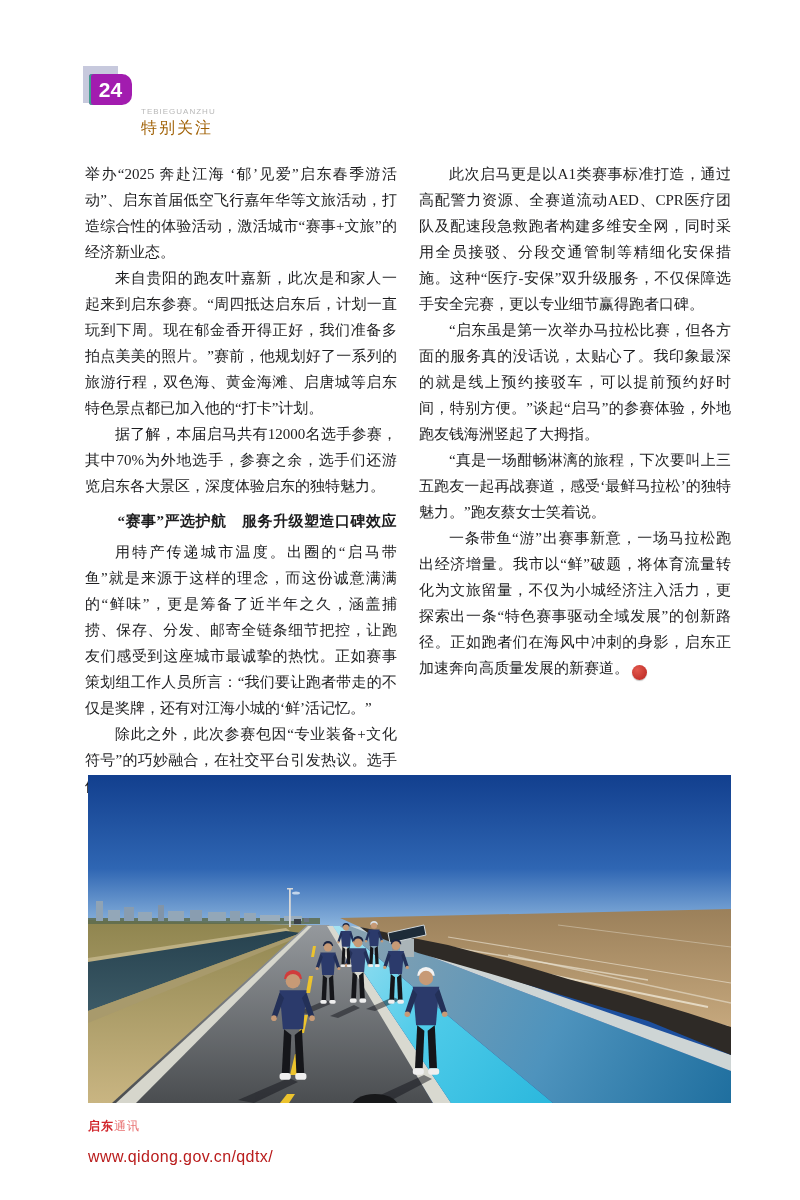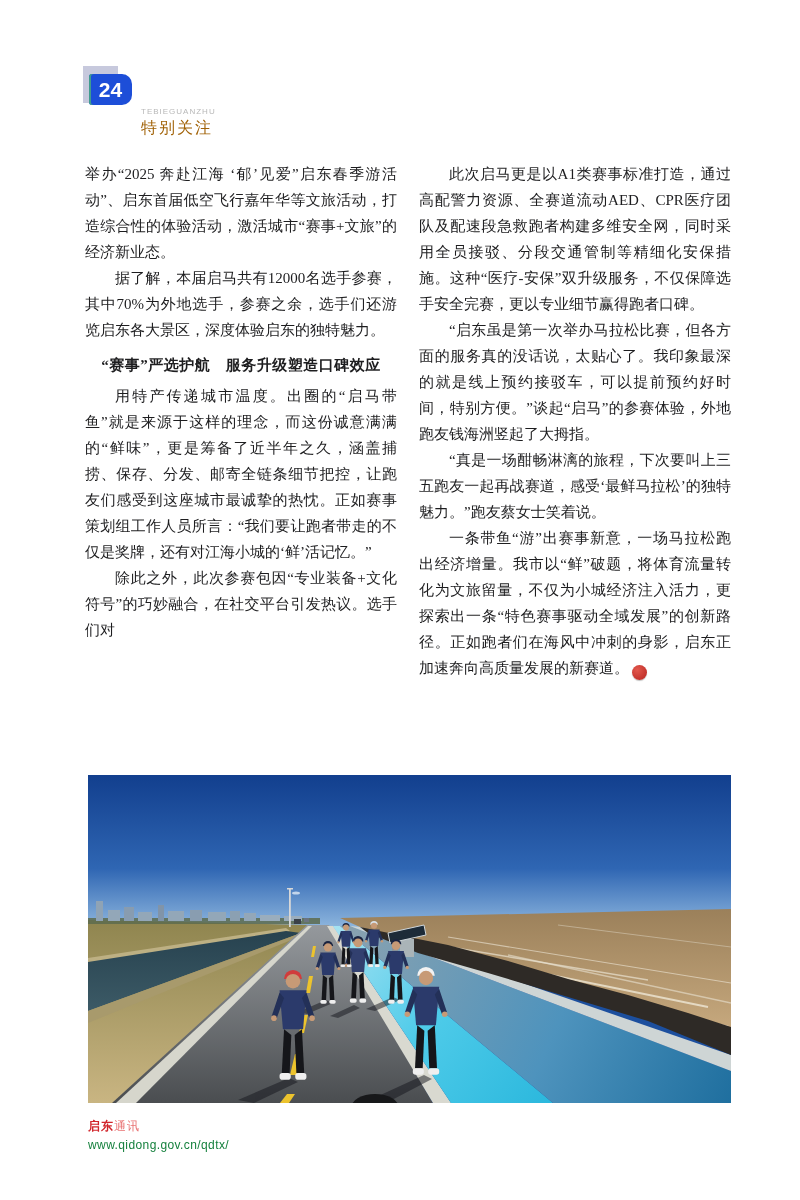--- a/index.html
+++ b/index.html
@@ -5,66 +5,67 @@
   html,body{margin:0;padding:0;}
   body{
     width:800px;height:1200px;position:relative;background:#ffffff;
     font-family:"Liberation Serif",serif;color:#1d1d1f;overflow:hidden;
   }
   
   .page-header{position:absolute;left:83px;top:66px;width:300px;height:46px;}
   .badge-wrap{position:absolute;left:0;top:0;width:52px;height:44px;}
   .badge-shadow{position:absolute;left:0;top:0;width:35px;height:37px;background:#c7c9dd;}
   .badge{
-    position:absolute;left:6px;top:8px;width:43px;height:31px;background:#1d4ed8;
+    position:absolute;left:6px;top:8px;width:43px;height:31px;background:#a21caf;
     border-radius:3px 10px 10px 3px;display:flex;align-items:center;justify-content:center;
     color:#fff;font:bold 21px "Liberation Sans",sans-serif;
     box-shadow:inset 2px 0 0 #3f9c8e;
   }
   .section-text{position:absolute;left:58px;top:3px;font-family:"Liberation Sans",sans-serif;margin-top:38px;}
   .section-pinyin{font-size:8px;color:#b8b8b8;letter-spacing:1px;}
   .section-title{font-size:16px;color:#a16207;letter-spacing:2px;margin-top:2px;}
   
   .col{position:absolute;top:149px;width:312px;font-size:15px;line-height:26px;text-align:justify;margin-top:12px;}
   .col-left{left:85px;}
   .col-right{left:419px;}
   .col p{margin:0;}
   .col p.indent{text-indent:2em;}
-  .subheading{font-weight:bold;text-align:center;font-size:15px;margin:9px 0 5px 0;letter-spacing:.5px;}
+  .subheading{font-weight:bold;text-align:right;font-size:15px;margin:9px 0 5px 0;letter-spacing:.5px;}
   .seal{
     display:inline-block;width:15px;height:15px;border-radius:50%;
     background:radial-gradient(circle at 35% 32%,#e2584d,#b7231f);
     color:#fff;font:9px/15px "Liberation Sans",sans-serif;text-align:center;
     vertical-align:-2px;margin-left:3px;box-shadow:0 1px 1px rgba(0,0,0,.25);
   }
   
   .photo{position:absolute;left:88px;top:775px;width:643px;height:328px;overflow:hidden;background:#1c4f9e;}
   .photo svg{display:block;}
   
   .page-footer{position:absolute;left:88px;top:1118px;font-family:"Liberation Sans",sans-serif;}
   .brand{font-size:12px;font-weight:bold;color:#d1252b;letter-spacing:1px;}
   .brand .light{color:#e87272;font-weight:normal;margin-top:26px;}
-  .site-url{font-size:12px;color:#15803d;letter-spacing:.4px;margin-top:3px;}
+  .site-url{font-size:16px;color:#b91c1c;letter-spacing:.4px;margin-top:13px;}
 </style>
 </head>
 <body>
 
 <div class="page-header">
   <div class="badge-wrap">
     <div class="badge-shadow"></div>
     <div class="badge">24</div>
   </div>
   <div class="section-text">
     <div class="section-pinyin">TEBIEGUANZHU</div>
     <div class="section-title">特别关注</div>
   </div>
 </div>
 
 <div class="col col-left">
   <p>举办“2025 奔赴江海 ‘郁’见爱”启东春季游活动”、启东首届低空飞行嘉年华等文旅活动，打造综合性的体验活动，激活城市“赛事+文旅”的经济新业态。</p>
+  <p class="indent">来自贵阳的跑友叶嘉新，此次是和家人一起来到启东参赛。“周四抵达启东后，计划一直玩到下周。现在郁金香开得正好，我们准备多拍点美美的照片。”赛前，他规划好了一系列的旅游行程，双色海、黄金海滩、启唐城等启东特色景点都已加入他的“打卡”计划。</p>
   <p class="indent">据了解，本届启马共有12000名选手参赛，其中70%为外地选手，参赛之余，选手们还游览启东各大景区，深度体验启东的独特魅力。</p>
   <div class="subheading">“赛事”严选护航　服务升级塑造口碑效应</div>
   <p class="indent">用特产传递城市温度。出圈的“启马带鱼”就是来源于这样的理念，而这份诚意满满的“鲜味”，更是筹备了近半年之久，涵盖捕捞、保存、分发、邮寄全链条细节把控，让跑友们感受到这座城市最诚挚的热忱。正如赛事策划组工作人员所言：“我们要让跑者带走的不仅是奖牌，还有对江海小城的‘鲜’活记忆。”</p>
   <p class="indent">除此之外，此次参赛包因“专业装备+文化符号”的巧妙融合，在社交平台引发热议。选手们对</p>
 </div>
 
 <div class="col col-right">
   <p class="indent">此次启马更是以A1类赛事标准打造，通过高配警力资源、全赛道流动AED、CPR医疗团队及配速段急救跑者构建多维安全网，同时采用全员接驳、分段交通管制等精细化安保措施。这种“医疗-安保”双升级服务，不仅保障选手安全完赛，更以专业细节赢得跑者口碑。</p>
   <p class="indent">“启东虽是第一次举办马拉松比赛，但各方面的服务真的没话说，太贴心了。我印象最深的就是线上预约接驳车，可以提前预约好时间，特别方便。”谈起“启马”的参赛体验，外地跑友钱海洲竖起了大拇指。</p>
   <p class="indent">“真是一场酣畅淋漓的旅程，下次要叫上三五跑友一起再战赛道，感受‘最鲜马拉松’的独特魅力。”跑友蔡女士笑着说。</p>

